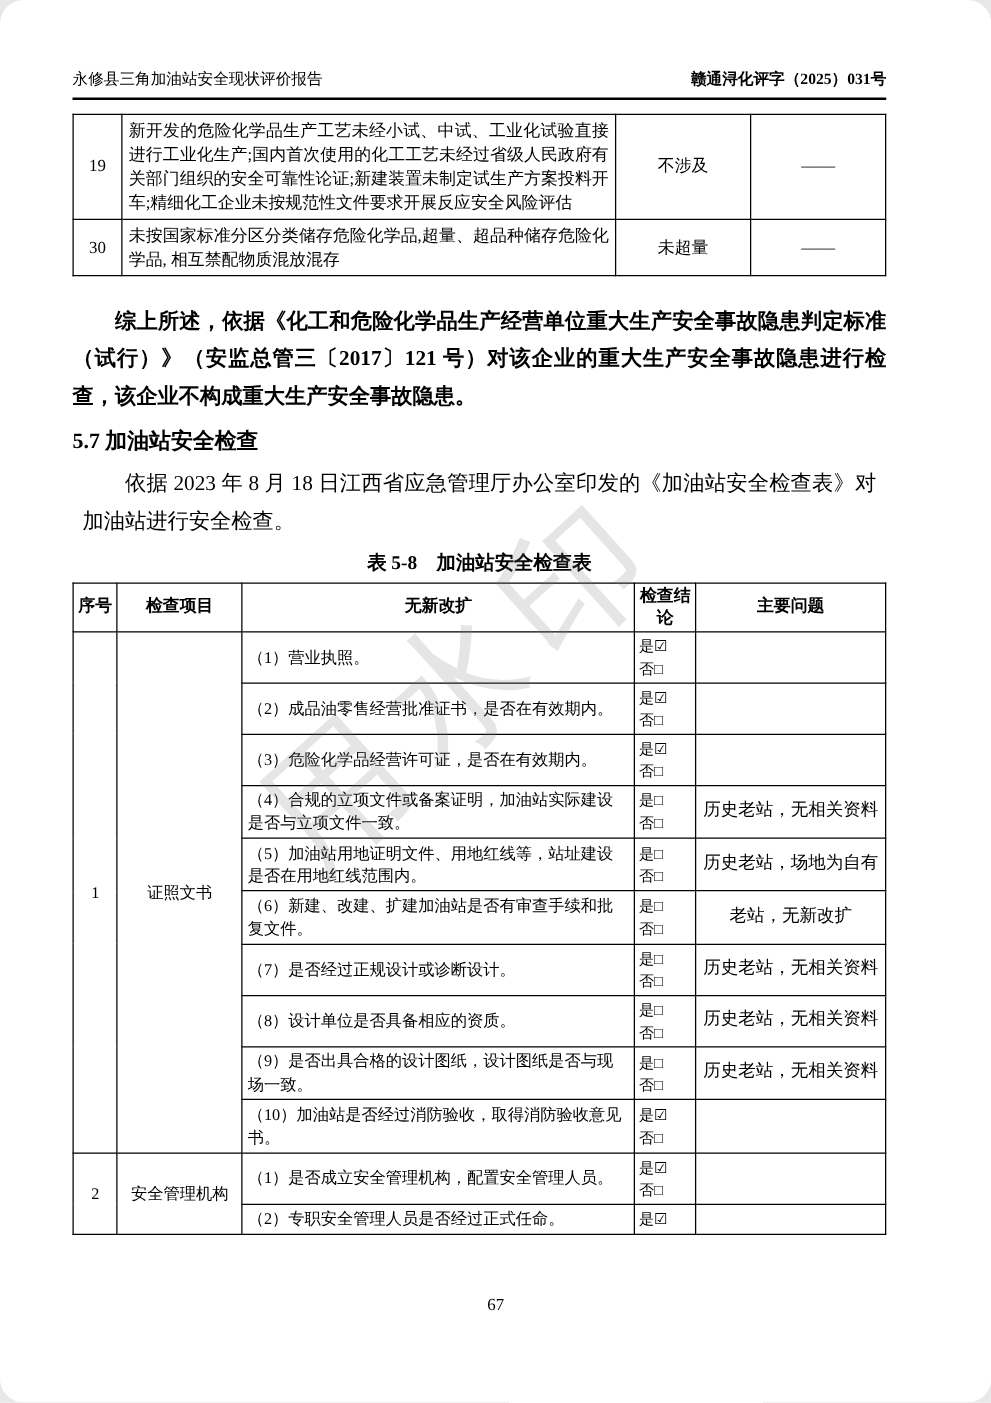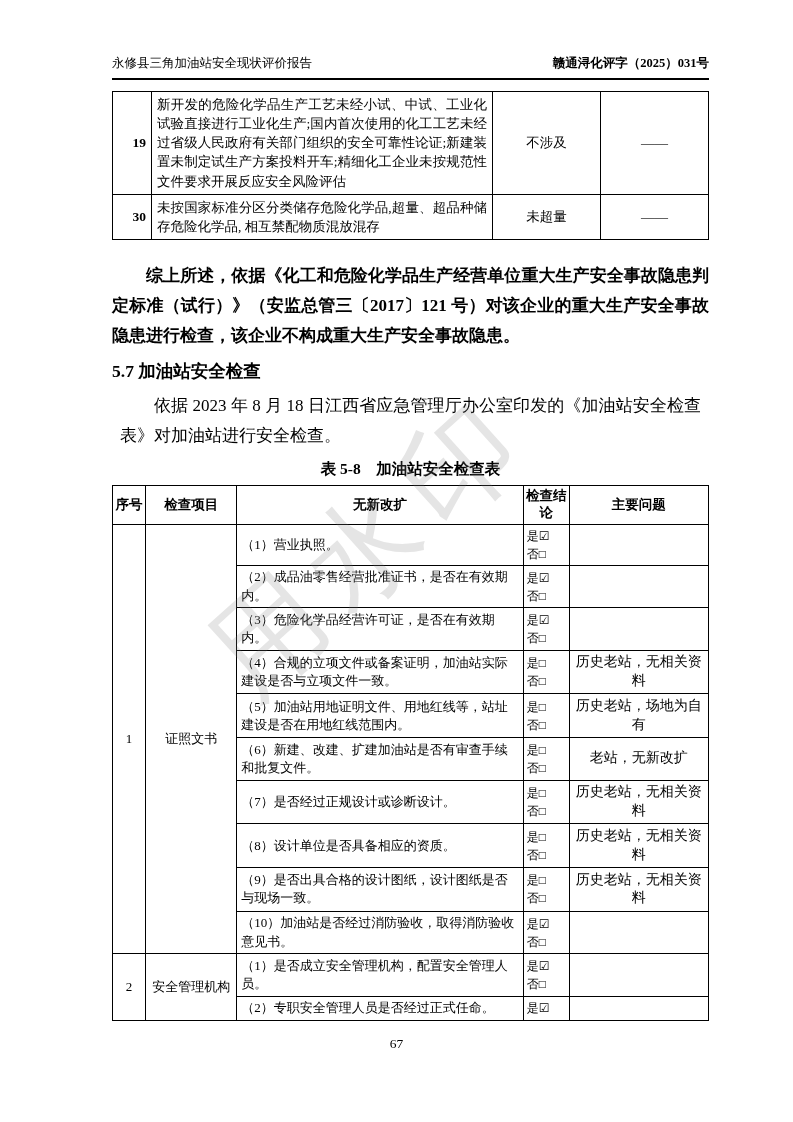--- a/index.html
+++ b/index.html
@@ -5,35 +5,36 @@
   html,body{margin:0;padding:0;background:#e8e8e8;}
   .page{
     position:relative;
     width:793px;height:1122px;
     margin:0 auto;
     background:#ffffff;
     font-family:"Liberation Serif","DejaVu Serif",serif;
     color:#000;
     overflow:hidden;
     box-sizing:border-box;
-    padding:55px 84px 0 112px;
+    padding:55px 84px 0 58px;
+    border-radius:19px;
   }
   
   .header{
     display:flex;justify-content:space-between;align-items:flex-end;
     font-size:12.5px;
     padding-bottom:6px;
     border-bottom:2px solid #000;
   }
   .header .right{font-weight:bold;}
   
   table{border-collapse:collapse;}
   .t1{width:100%;margin-top:11px;font-size:13.5px;}
   .t1 td{border:1.3px solid #000;padding:3px 5px;vertical-align:middle;}
-  .t1 .c-no{width:28px;text-align:right;font-weight:bold;}
+  .t1 .c-no{width:28px;text-align:center;}
   .t1 .c-content{text-align:justify;line-height:1.42;}
   .t1 .c-mid{width:97px;text-align:center;}
   
   .summary{
     font-weight:bold;font-size:17px;line-height:30px;
     text-align:justify;text-indent:2em;margin:21px 0 8px;
   }
   .section-heading{font-size:17.5px;font-weight:bold;margin:2px 0 8px;}
   .body-para{font-size:17px;line-height:30px;text-indent:2em;text-align:justify;margin:4px 8px 8px;}
   .table-title{font-weight:bold;font-size:15.5px;text-align:center;margin:8px 0 5px;}

